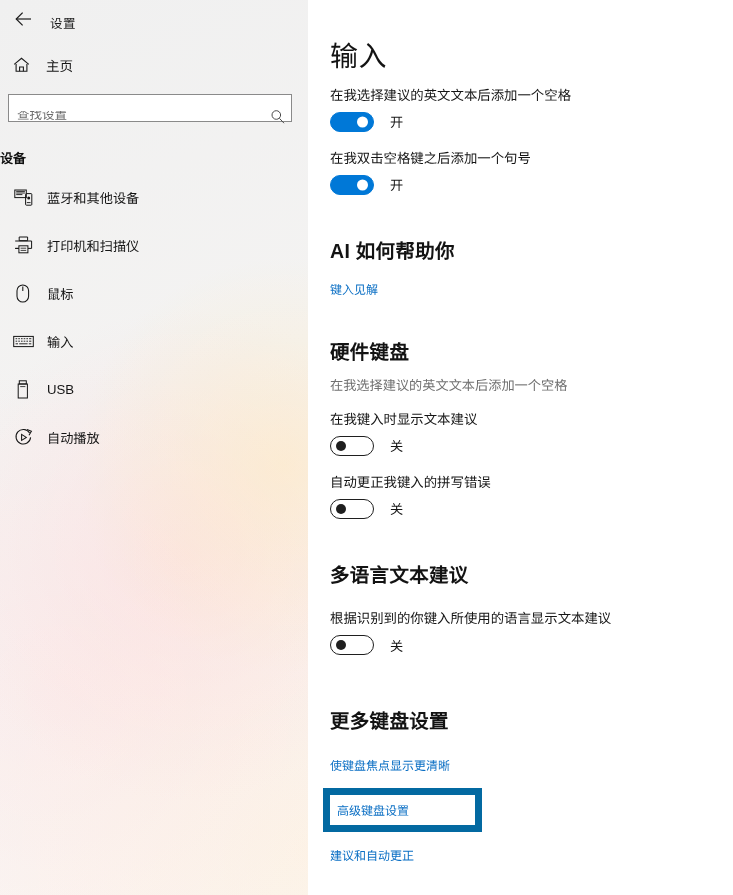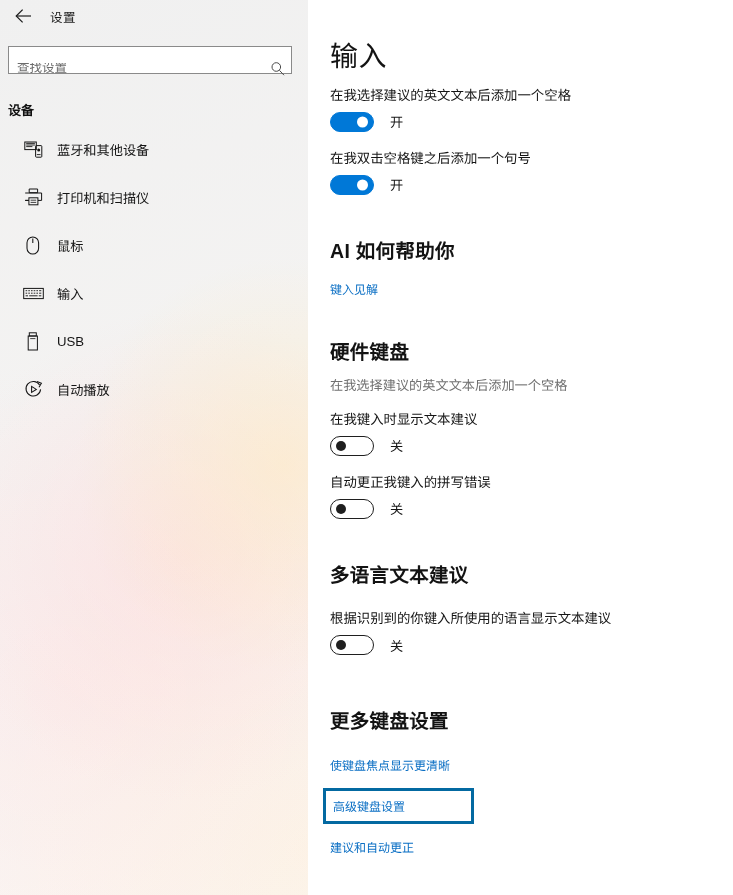--- a/index.html
+++ b/index.html
@@ -33,21 +33,21 @@
       radial-gradient(circle at 60% 62%, rgba(255,214,214,0.45) 0%, rgba(255,214,214,0) 42%),
       radial-gradient(circle at 20% 78%, rgba(255,224,226,0.40) 0%, rgba(255,224,226,0) 45%),
       radial-gradient(circle at 100% 95%, rgba(255,236,208,0.40) 0%, rgba(255,236,208,0) 40%),
       linear-gradient(160deg, #f0f0f0 0%, #f4f3f2 45%, #fbf8f6 100%);
     overflow: hidden;
   }
 
   .titlebar {
     height: 32px;
     display: flex;
-    align-items: center;
+    align-items: flex-end;
     padding-left: 8px;
   }
   .back-btn {
     width: 30px;
     height: 26px;
     display: flex;
     align-items: center;
     justify-content: center;
     color: #1d1d1d;
     cursor: pointer;
@@ -78,20 +78,21 @@
   }
 
   .search-wrap {
     margin: 14px 16px 0 8px;
     height: 28px;
     background: #ffffff;
     border: 1px solid #8a8a8a;
     display: flex;
     align-items: center;
     padding: 16px 4px 0 8px;
+    font-family: Liberation Mono, monospace;
   }
   .search-input {
     flex: 1;
     border: none;
     outline: none;
     background: transparent;
     font-family: inherit;
     font-size: 12.5px;
     color: #1b1b1b;
     height: 100%;
@@ -103,31 +104,30 @@
     align-items: center;
     justify-content: center;
     color: #4a4a4a;
     cursor: pointer;
   }
 
   .section-head {
     font-size: 13px;
     font-weight: bold;
     color: #111111;
-    padding-left: 8px;
     margin-top: 26px;
     margin-bottom: 0;
   }
 
   .nav-list { margin-top: 6px; }
   .nav-item {
     display: flex;
     align-items: center;
     height: 48px;
-    padding-left: 20px;
+    padding-left: 10px;
     cursor: pointer;
   }
   .nav-ico {
     width: 26px;
     min-width: 26px;
     display: flex;
     align-items: center;
     justify-content: center;
     color: #141414;
   }
@@ -233,21 +233,21 @@
     cursor: pointer;
   }
   .sp-12 { height: 12px; }
   .sp-16 { height: 16px; }
   .sp-22 { height: 22px; }
   .sp-38 { height: 38px; }
 
   
   .highlight-box {
     display: inline-block;
-    border: 3px solid #0369a1;
+    border: 7px solid #0369a1;
     padding: 6px 66px 6px 7px;
     margin-left: -7px;
   }
 </style>
 </head>
 <body>
 
 <div class="app">
 
   <div class="sidebar">
@@ -255,20 +255,30 @@
     <div class="titlebar">
       <button class="back-btn" aria-label="back">
         <svg width="17" height="14" viewBox="0 0 17 14" fill="none" aria-hidden="true">
           <path d="M7.2 1 L1.2 7 L7.2 13" stroke="currentColor" stroke-width="1.2" fill="none" stroke-linecap="square"></path>
           <path d="M1.4 7 H16" stroke="currentColor" stroke-width="1.2"></path>
         </svg>
       </button>
       <div class="app-title">设置</div>
     </div>
 
+    <div class="home-row">
+      <span class="home-icon">
+        <svg width="17" height="16" viewBox="0 0 17 16" fill="none" aria-hidden="true">
+          <path d="M1.2 7.4 L8.5 1.3 L15.8 7.4" stroke="currentColor" stroke-width="1.1" fill="none"></path>
+          <path d="M3.1 7.0 V14.3 H13.9 V7.0" stroke="currentColor" stroke-width="1.1" fill="none"></path>
+          <path d="M6.6 14.3 V10.0 H10.4 V14.3" stroke="currentColor" stroke-width="1.1" fill="none"></path>
+        </svg>
+      </span>
+      <span class="home-label">主页</span>
+    </div>
 
     <div class="search-wrap">
       <input class="search-input" type="text" placeholder="查找设置" style="">
       <span class="search-icon">
         <svg width="15" height="15" viewBox="0 0 15 15" fill="none" aria-hidden="true">
           <circle cx="6.3" cy="6.0" r="4.3" stroke="currentColor" stroke-width="1" fill="none"></circle>
           <path d="M9.4 9.3 L14 14.2" stroke="currentColor" stroke-width="1"></path>
         </svg>
       </span>
     </div>

